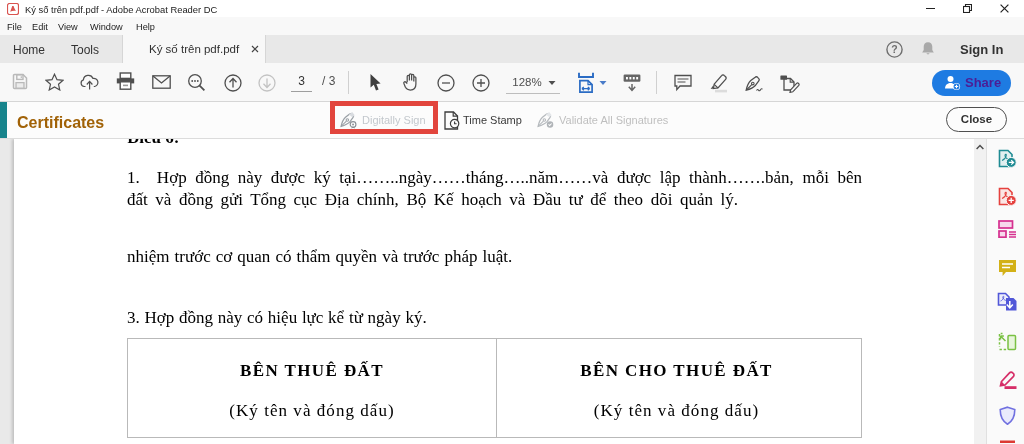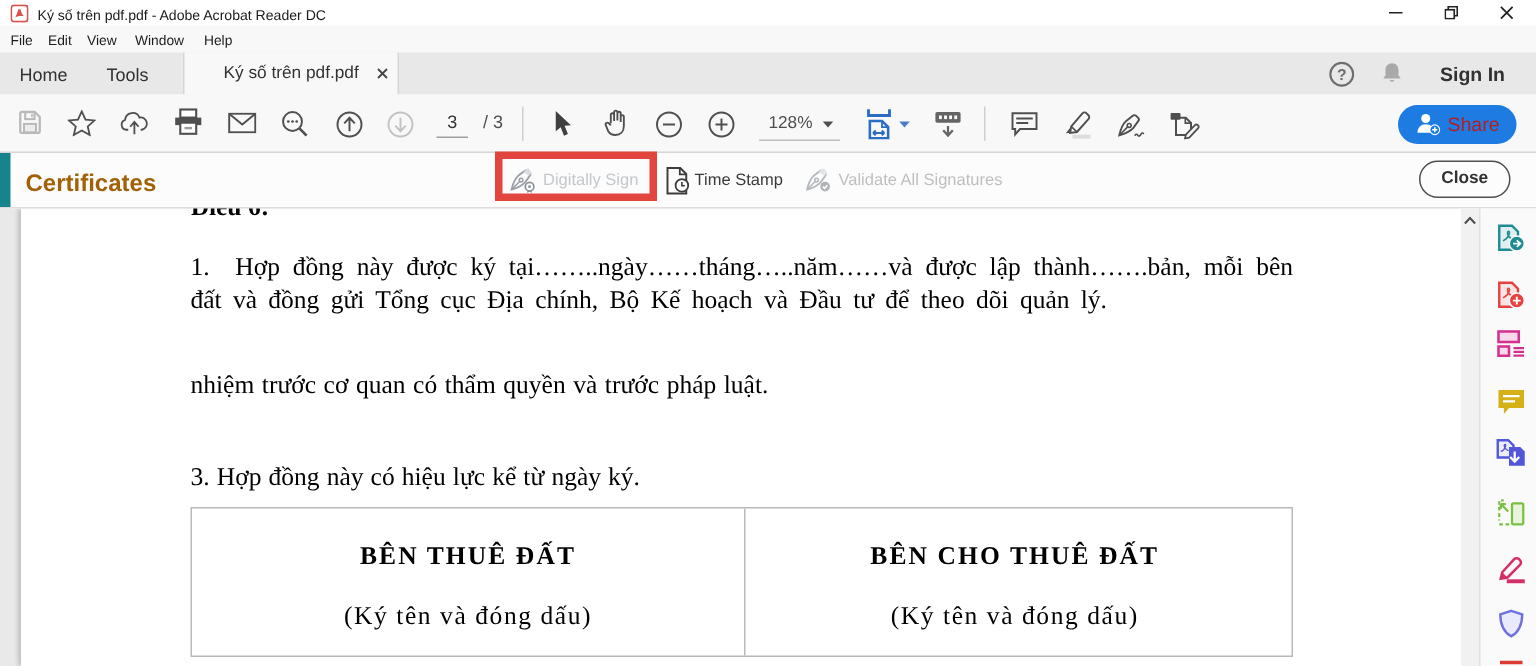--- a/index.html
+++ b/index.html
@@ -181,21 +181,21 @@
   </svg>
 
   <div class="abs" style="left:932px;top:7px;width:79px;height:26px;background:#1e7be2;border-radius:13px"></div>
   <svg class="abs" style="left:944px;top:12px" width="17" height="16" viewBox="0 0 17 16">
     <circle cx="6.5" cy="4" r="3" fill="#fff"></circle>
     <path d="M1 13.5 c0-3.4 2.4-5.6 5.5-5.6 s5.5 2.2 5.5 5.6 z" fill="#fff"></path>
     <circle cx="12.5" cy="11.5" r="3.6" fill="#fff"></circle>
     <circle cx="12.5" cy="11.5" r="2.9" fill="#1e7be2"></circle>
     <path d="M12.5 9.8 v3.4 M10.8 11.5 h3.4" stroke="#fff" stroke-width="1.1"></path>
   </svg>
-  <div class="abs" style="left:965px;top:12px;font-size:13px;font-weight:normal;color:#b91c1c">Share</div>
+  <div class="abs" style="left:965px;top:12px;font-size:13px;font-weight:bold;color:#4c1d95">Share</div>
 </div>
 
 <div class="abs" style="left:0;top:102px;width:1024px;height:37px;background:#fcfcfc;border-bottom:1px solid #dcdcdc">
   <div class="abs" style="left:0;top:0;width:7px;height:36px;background:#17848c"></div>
   <div class="abs" style="left:17px;top:12px;font-size:16px;font-weight:bold;color:#a16207">Certificates</div>
 
   <svg class="abs" style="left:339px;top:8px" width="19" height="19" viewBox="0 0 20 20">
     <path d="M2.2 17.2 c0.8-3.8 2.2-7.4 4.6-9.6 l4.4-3.4 a1.6 1.6 0 0 1 2.4 0.2 l1.2 1.2 a1.6 1.6 0 0 1 0 2.2 l-3.2 4.4 c-2.2 2.4-5.8 4-9.4 5z" fill="none" stroke="#9aa0a6" stroke-width="1.3"></path>
     <path d="M10.5 4.8 l3.4-2.6 2.6 3.4 -2.4 2z" fill="#d9dce0"></path>
     <circle cx="8.8" cy="10.6" r="1.3" fill="none" stroke="#9aa0a6" stroke-width="1.1"></circle>

